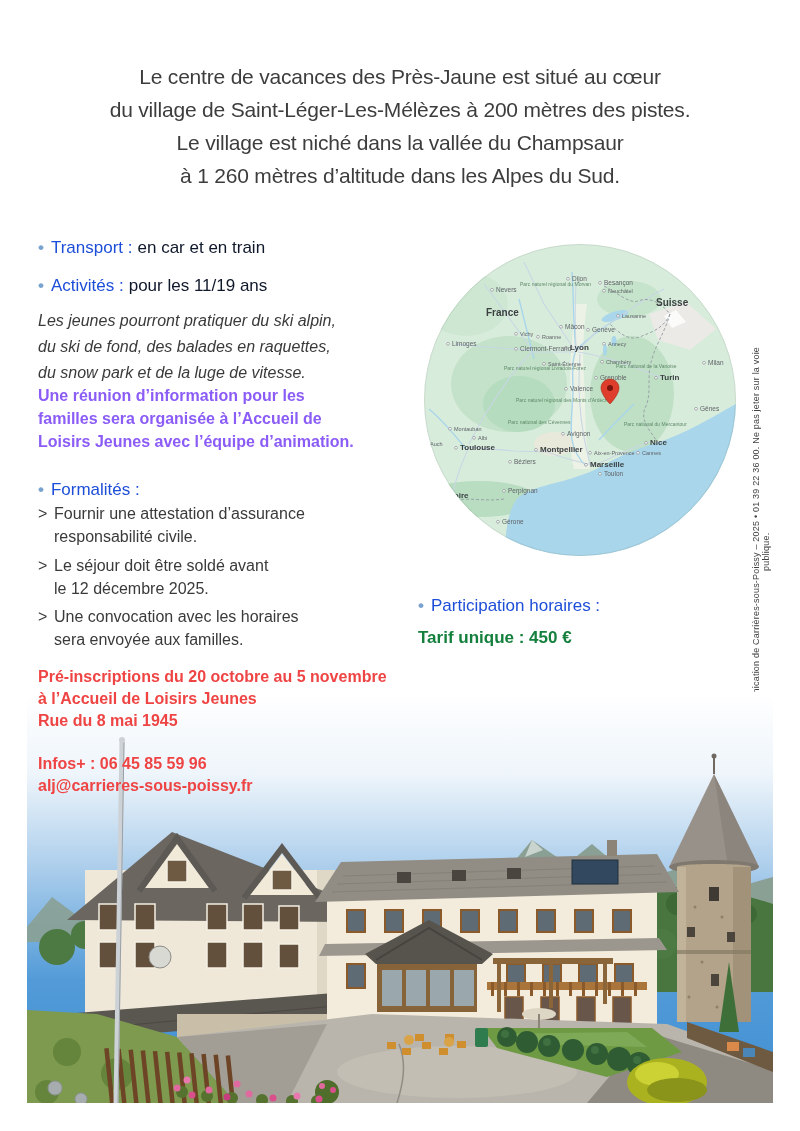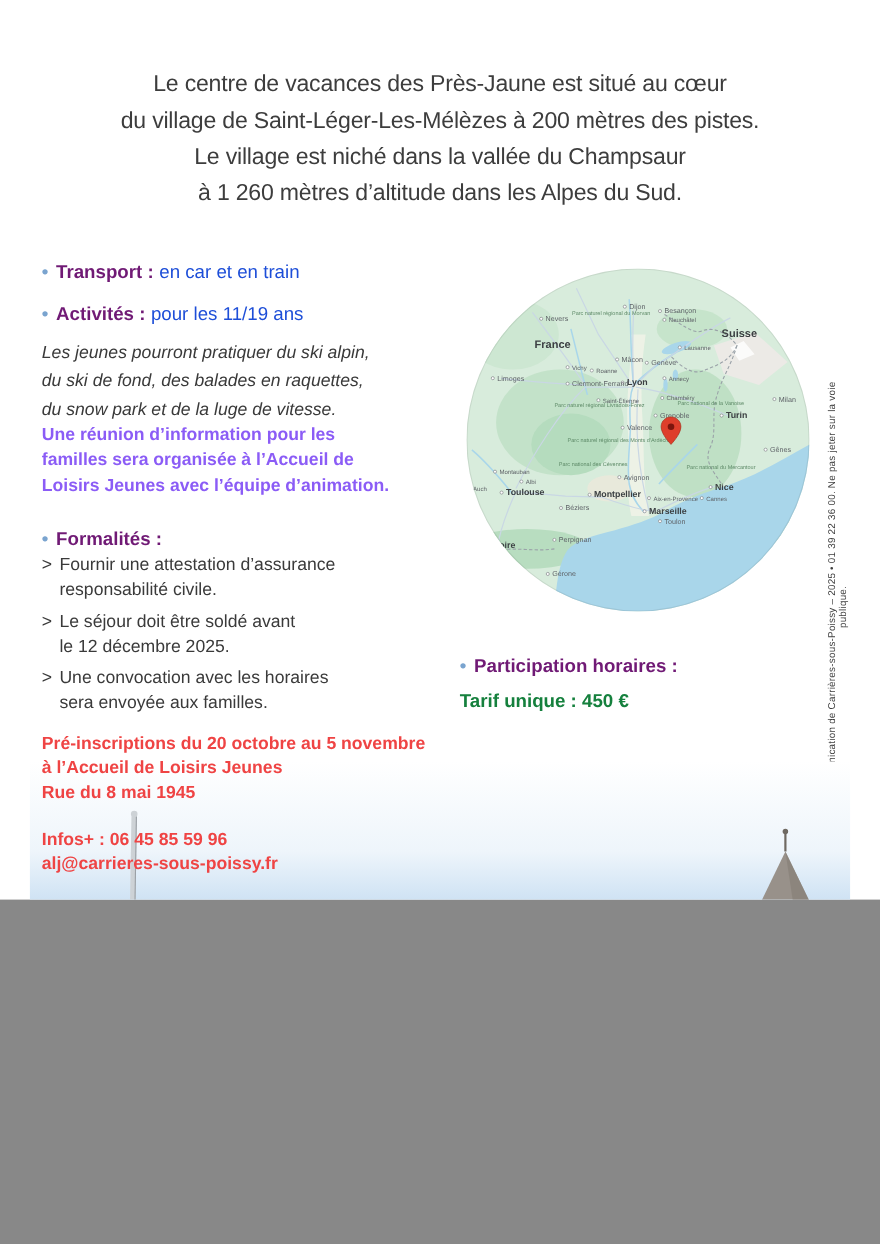--- a/index.html
+++ b/index.html
@@ -1,32 +1,32 @@
 <!DOCTYPE html>
 <html><head>
 <meta charset="utf-8">
 <style>
   html,body{margin:0;padding:0;background:#888;}
   .page{
-    position:relative;width:800px;height:818px;margin:0 auto;
+    position:relative;width:800px;height:1131px;margin:0 auto;
     background:#ffffff;overflow:hidden;
     font-family:"Liberation Sans",sans-serif;color:#3a3a3a;
   }
   .pre{white-space:pre-line;}
   
   .intro{
     position:absolute;top:60px;left:0;width:800px;
     text-align:center;font-size:21px;line-height:33px;color:#3d3d3d;
     letter-spacing:-0.2px;
   }
   
   .bullet-line{position:absolute;left:38px;font-size:17px;line-height:20px;}
   .b-dot{color:#7aa4cf;font-weight:700;margin-right:7px;}
-  .b-label{color:#701a75;font-weight:700;}
-  .b-value{color:#1d4ed8;font-weight:400;margin-left:5px;}
+  .b-label{color:#1d4ed8;font-weight:400;}
+  .b-value{color:#0f172a;font-weight:400;margin-left:5px;}
   .para{position:absolute;left:38px;font-size:16px;line-height:26px;color:#3a3a3a;font-style:italic;}
   .para-blue{position:absolute;left:38px;font-size:16px;line-height:23px;color:#8b5cf6;font-weight:700;}
   .f-item{position:absolute;left:38px;display:flex;font-size:16px;line-height:22.5px;color:#3a3a3a;}
   .f-marker{width:16px;flex:0 0 16px;}
   .bold-block{position:absolute;left:38px;font-size:16px;line-height:22px;font-weight:700;color:#ef4444;z-index:3;}
   
   .map-wrap{position:absolute;left:424px;top:244px;width:312px;height:312px;}
   .participation{left:418px;top:596px;}
   .tarif{position:absolute;left:418px;top:627px;font-size:17px;line-height:21px;font-weight:700;color:#15803d;}
   

